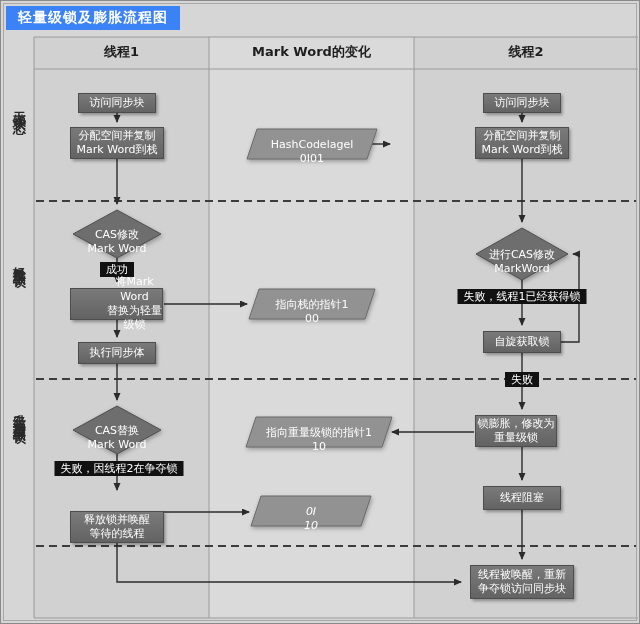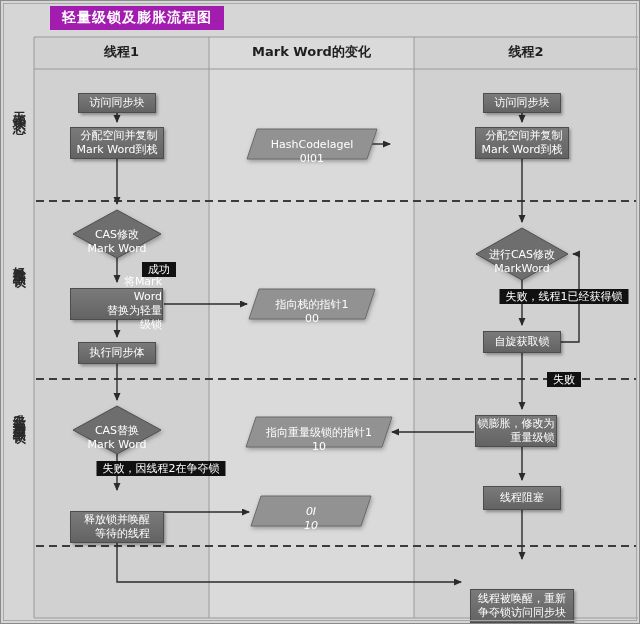--- a/index.html
+++ b/index.html
@@ -1,25 +1,25 @@
 <!DOCTYPE html>
 <html><head>
 <meta charset="utf-8">
 <style>
   * { box-sizing: border-box; }
   body { margin: 0; font-family: "DejaVu Sans", "Liberation Sans", sans-serif; background: #ffffff; }
   .canvas { position: relative; width: 640px; height: 624px; background: #d6d6d6; border: 1px solid #8a8a8a; overflow: hidden; }
   .frame { position: absolute; inset: 2px; border: 1px solid #a8a8a8; pointer-events: none; z-index: 4; }
   svg.layer { position: absolute; left: 0; top: 0; z-index: 1; }
-  .title { position: absolute; left: 5px; top: 5px; z-index: 3; background: #a21caf; color: #fff; font-size: 14px; font-weight: bold; padding: 3px 12px; letter-spacing: 1px; margin-left: 44px; }
+  .title { position: absolute; left: 5px; top: 5px; z-index: 3; background: #3b82f6; color: #fff; font-size: 14px; font-weight: bold; padding: 3px 12px; letter-spacing: 1px; }
   .col-header { position: absolute; top: 42px; z-index: 2; text-align: center; font-size: 13px; font-weight: bold; color: #1e1e1e; }
   .lane-label { position: absolute; z-index: 2; writing-mode: vertical-rl; text-orientation: upright; font-size: 13px; font-weight: bold; color: #2a2a2a; letter-spacing: 3px; }
-  .node { position: absolute; z-index: 2; background: linear-gradient(180deg,#7a7a7a,#636363); border: 1px solid #4d4d4d; color: #fff; font-size: 11px; line-height: 1.3; display: flex; align-items: center; justify-content: center; text-align: right; white-space: pre-line; box-shadow: 1.5px 2px 3px rgba(0,0,0,0.35); }
+  .node { position: absolute; z-index: 2; background: linear-gradient(180deg,#7a7a7a,#636363); border: 1px solid #4d4d4d; color: #fff; font-size: 11px; line-height: 1.3; display: flex; align-items: center; justify-content: center; text-align: center; white-space: pre-line; box-shadow: 1.5px 2px 3px rgba(0,0,0,0.35); }
   .dtext, .ptext { position: absolute; z-index: 2; color: #fff; font-size: 11px; line-height: 1.3; display: flex; align-items: center; justify-content: center; text-align: center; white-space: pre-line; pointer-events: none; margin-top: 8px; }
-  .tag { position: absolute; z-index: 2; transform: translateX(-50%); background: #111; color: #fff; font-size: 11px; line-height: 15px; padding: 0 6px; white-space: nowrap; margin-left: 42px; }
+  .tag { position: absolute; z-index: 2; transform: translateX(-50%); background: #111; color: #fff; font-size: 11px; line-height: 15px; padding: 0 6px; white-space: nowrap; }
 </style>
 </head>
 <body>
 
 <div class="canvas">
   <div class="frame"></div>
 
   <svg class="layer" width="640" height="624" viewBox="0 0 640 624">
     <defs>
       <marker id="ah" markerWidth="9" markerHeight="8" refX="7" refY="3.5" orient="auto" markerUnits="userSpaceOnUse">
@@ -121,15 +121,15 @@
   <div class="node" style="left:474px;top:126px;width:94px;height:32px;">分配空间并复制
 Mark Word到栈</div>
   <div class="dtext" style="left:477px;top:238px;width:88px;height:30px;">进行CAS修改
 MarkWord</div>
   <div class="tag" style="left:521px;top:288px;">失败，线程1已经获得锁</div>
   <div class="node" style="left:482px;top:330px;width:78px;height:22px;">自旋获取锁</div>
   <div class="tag" style="left:521px;top:371px;">失败</div>
   <div class="node" style="left:474px;top:414px;width:82px;height:32px;">锁膨胀，修改为
 重量级锁</div>
   <div class="node" style="left:482px;top:485px;width:78px;height:24px;">线程阻塞</div>
-  <div class="node" style="left:469px;top:564px;width:104px;height:34px;margin-top:24px;">线程被唤醒，重新
+  <div class="node" style="left:469px;top:564px;width:104px;height:34px;">线程被唤醒，重新
 争夺锁访问同步块</div>
 </div>
 
 </body></html>

